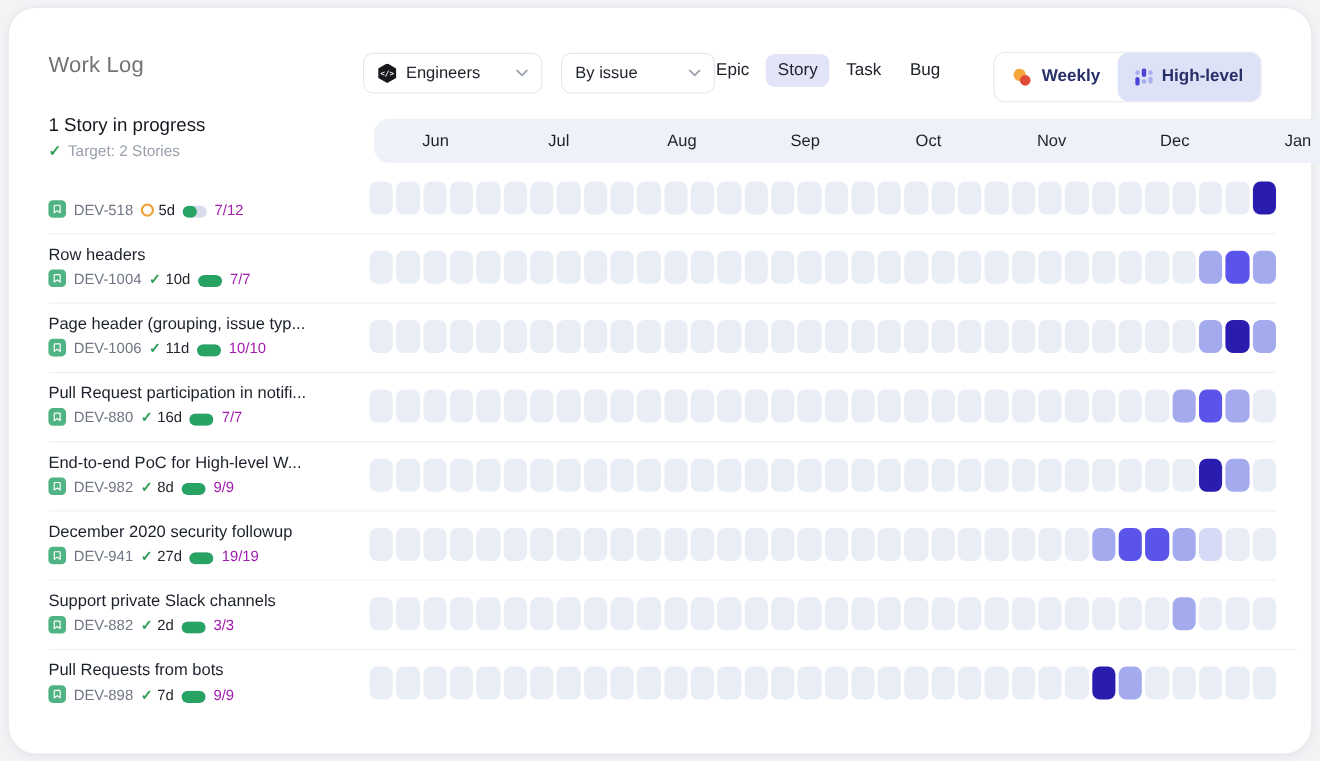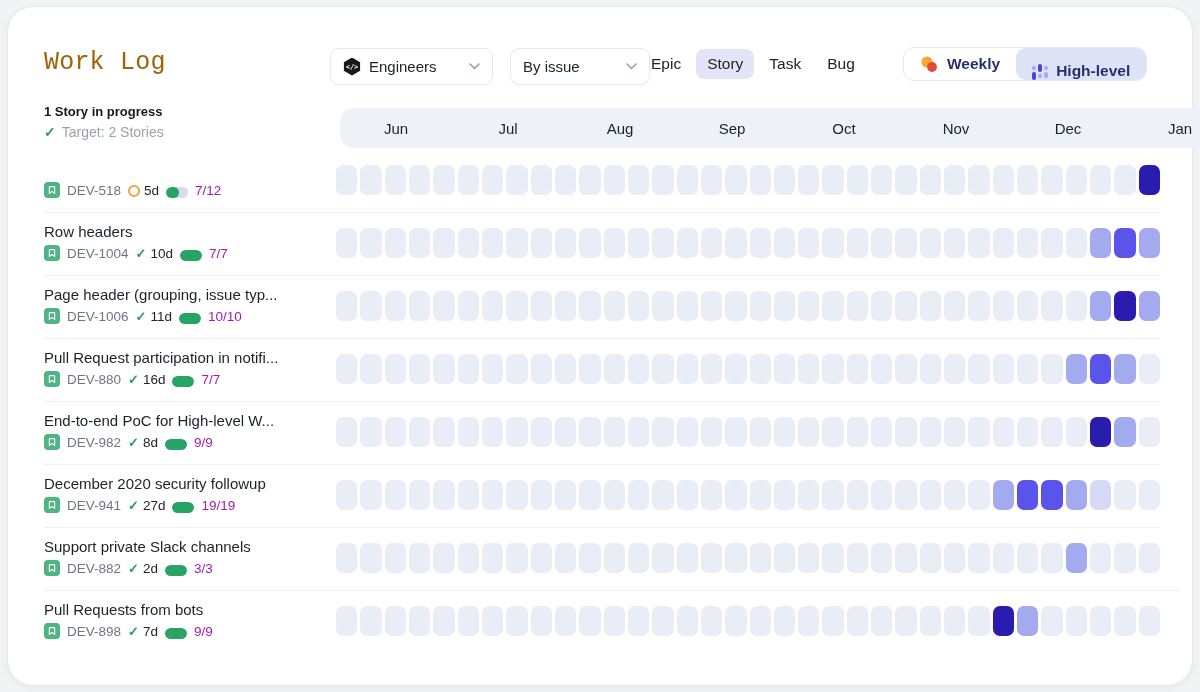--- a/index.html
+++ b/index.html
@@ -9,21 +9,21 @@
     -webkit-font-smoothing:antialiased;
   }
   #app{position:relative;width:1200px;height:692px;overflow:hidden;}
   .card{
     position:absolute;left:7px;top:6px;right:7px;bottom:6px;
     background:#ffffff;border:1px solid #e7e9ee;border-radius:26px;
     box-shadow:0 2px 8px rgba(15,23,42,.05);
   }
   .page-title{
     position:absolute;left:44px;top:48px;margin:0;
-    font-size:25px;font-weight:500;color:#a16207;letter-spacing:.2px;font-family:Liberation Mono, monospace;
+    font-size:20px;font-weight:500;color:#737373;letter-spacing:.2px;
   }
   
   .select{
     position:absolute;top:48px;height:37px;box-sizing:border-box;
     border:1px solid #e4e7ec;border-radius:9px;background:#fff;
     display:flex;align-items:center;gap:8px;padding:0 12px;
     font-size:15px;color:#20242c;cursor:pointer;
   }
   .team-select{left:330px;width:163px;}
   .issue-select{left:510px;width:140px;}
@@ -36,37 +36,37 @@
   }
   
   .type-tabs{
     position:absolute;left:640px;top:49px;display:flex;align-items:center;gap:4px;
     font-size:15.5px;color:#20242c;
   }
   .tab{padding:6px 11px;border-radius:8px;cursor:pointer;white-space:nowrap;}
   .tab.active{background:#e2e4f8;}
   
   .view-toggle{
-    position:absolute;left:903px;top:47px;height:34px;box-sizing:border-box;
+    position:absolute;left:903px;top:47px;height:46px;box-sizing:border-box;
     border:1px solid #e4e7ec;border-radius:11px;background:#fff;
     display:flex;align-items:stretch;font-size:15.5px;font-weight:600;color:#273069;
   }
   .vt-btn{display:flex;align-items:center;gap:8px;padding:0 16px;border-radius:10px;cursor:pointer;}
-  .vt-btn.active{background:#dee2f7;align-items:flex-end;}
+  .vt-btn.active{background:#dee2f7;}
   .vt-icon{display:flex;align-items:center;}
   
   .months{
     position:absolute;left:340px;top:108px;width:896px;height:40px;
     background:#eef1f8;border-radius:14px;display:flex;
   }
   .month{flex:1;display:flex;align-items:center;justify-content:center;
     font-size:15px;font-weight:500;color:#1c212b;}
   
   .summary{position:absolute;left:44px;top:104px;}
-  .summary-title{font-size:13px;font-weight:700;color:#15191f;}
+  .summary-title{font-size:17px;font-weight:400;color:#15191f;}
   .summary-target{margin-top:5px;font-size:14px;color:#9aa1ab;display:flex;gap:6px;align-items:center;}
   .check{color:#2f9e55;font-weight:700;}
   
   .work-row{position:absolute;left:0;width:1200px;height:63px;}
   .row-title{
     position:absolute;left:44px;top:5px;width:288px;font-size:15px;color:#1c212b;
     white-space:nowrap;overflow:hidden;cursor:pointer;
   }
   .row-meta{
     position:absolute;left:44px;top:27px;display:flex;align-items:flex-end;gap:7px;

